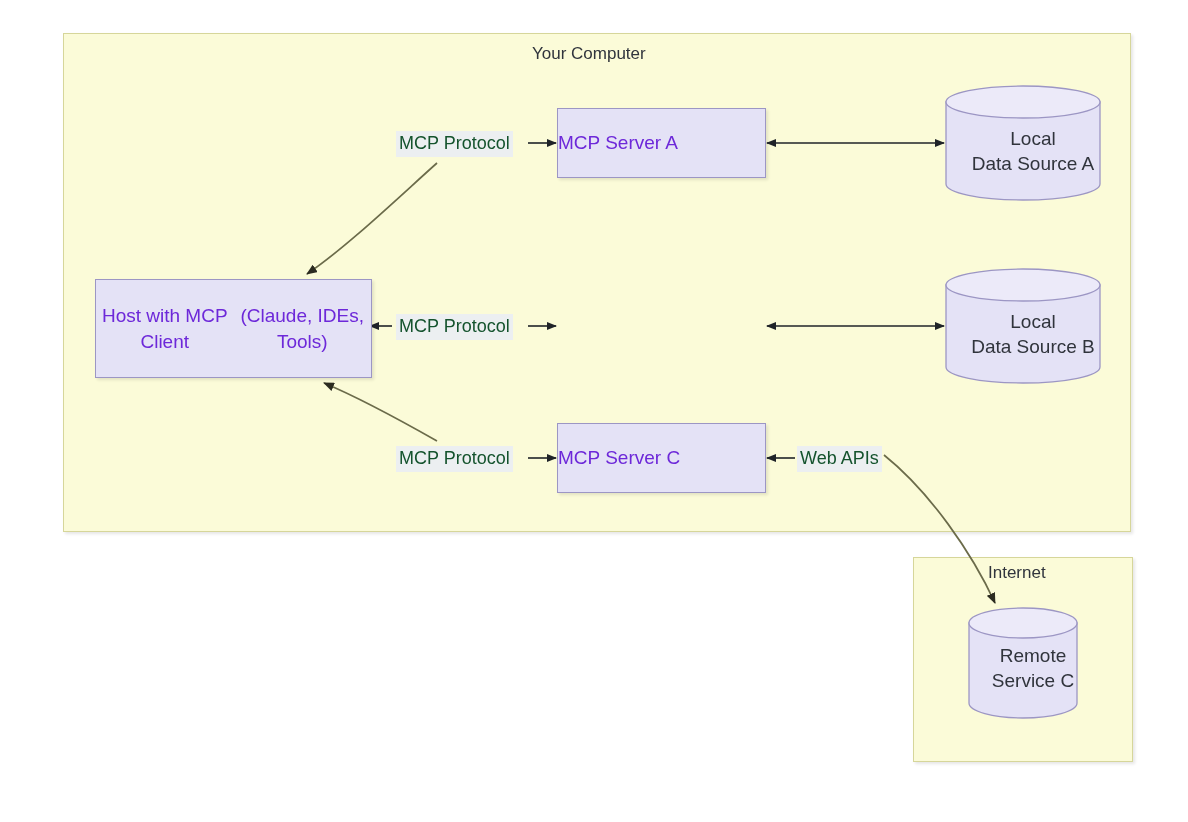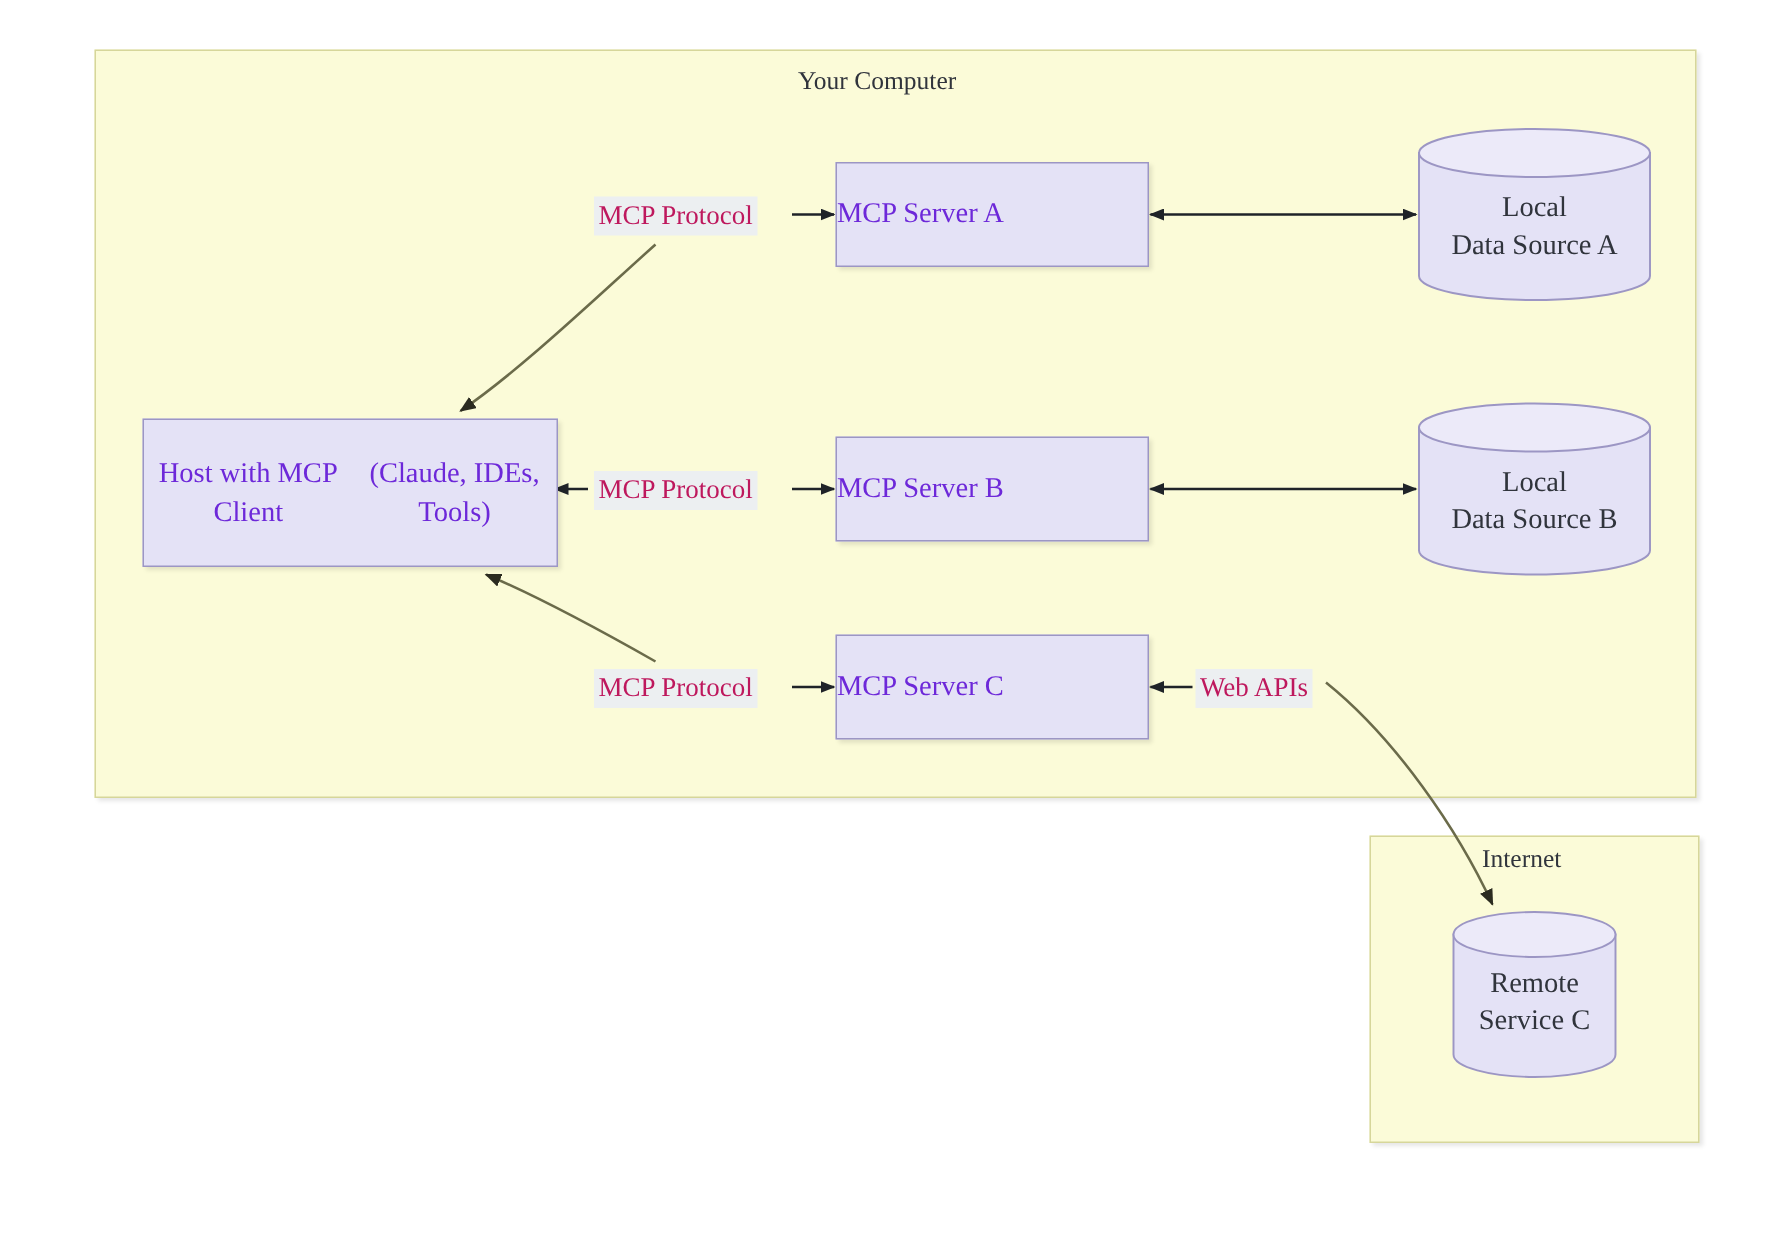--- a/index.html
+++ b/index.html
@@ -11,21 +11,20 @@
     font-family: "Liberation Sans", sans-serif;
     width: 1188px;
     height: 822px;
     overflow: hidden;
   }
   #canvas {
     position: relative;
     width: 1188px;
     height: 800px;
     background: #ffffff;
-    font-family: Liberation Serif, serif;
   }
   svg.layer {
     position: absolute;
     left: 0;
     top: 0;
     width: 1188px;
     height: 822px;
     overflow: visible;
   }
   .node {
@@ -68,26 +67,27 @@
     overflow: visible;
   }
   .cyl-label {
     position: absolute;
     left: 0;
     width: 100%;
     text-align: center;
     font-size: 19px;
     color: #30343c;
     line-height: 1.32;
+    padding-left: 10px;
   }
   
   .edge-label {
     position: absolute;
     background: #eceff1;
-    color: #be185d;
+    color: #14532d;
     font-size: 18px;
     white-space: nowrap;
     padding: 2px 3px;
     line-height: 1.2;
   }
 </style>
 </head>
 <body>
 
 <div id="canvas">
@@ -133,23 +133,20 @@
 
   <div class="node procbox" style="left:95px; top:279px; width:277px; height:99px; flex-direction:row;">
     <span>Host with MCP Client</span>
     <span>(Claude, IDEs, Tools)</span>
   </div>
 
   <div class="node procbox" style="left:557px; top:108px; width:209px; height:70px;">
     <span>MCP Server A</span>
   </div>
 
-  <div class="node procbox" style="left:557px; top:291px; width:209px; height:70px;">
-    <span>MCP Server B</span>
-  </div>
 
   <div class="node procbox" style="left:557px; top:423px; width:209px; height:70px;">
     <span>MCP Server C</span>
   </div>
 
   <div class="cyl" style="left:945px; top:85px; width:156px; height:116px;">
     <svg width="156" height="116" viewBox="0 0 156 116">
       <path d="M1,17 L1,99 A77,16 0 0 0 155,99 L155,17 Z" fill="#e4e2f6" stroke="#9c96c4" stroke-width="1.3"></path>
       <ellipse cx="78" cy="17" rx="77" ry="16" fill="#eceaf9" stroke="#9c96c4" stroke-width="1.3"></ellipse>
     </svg>

